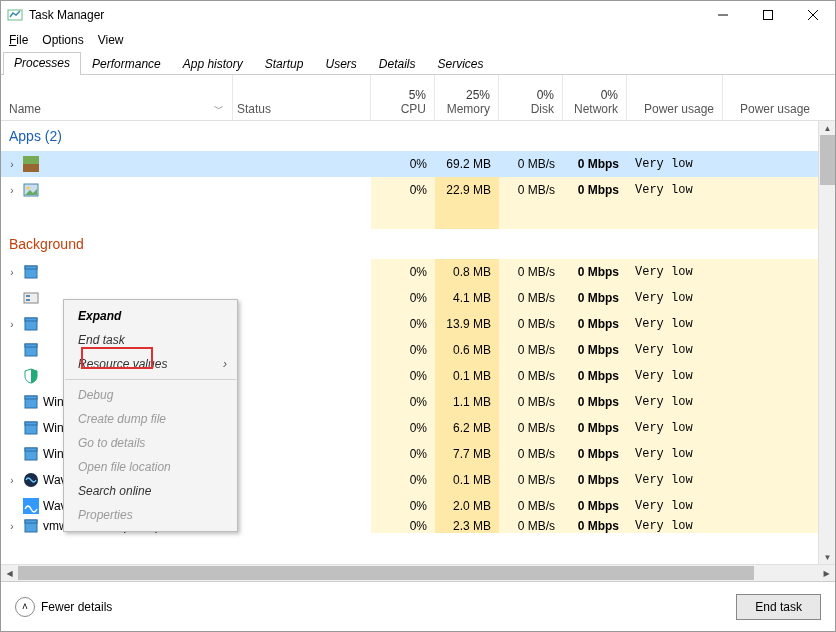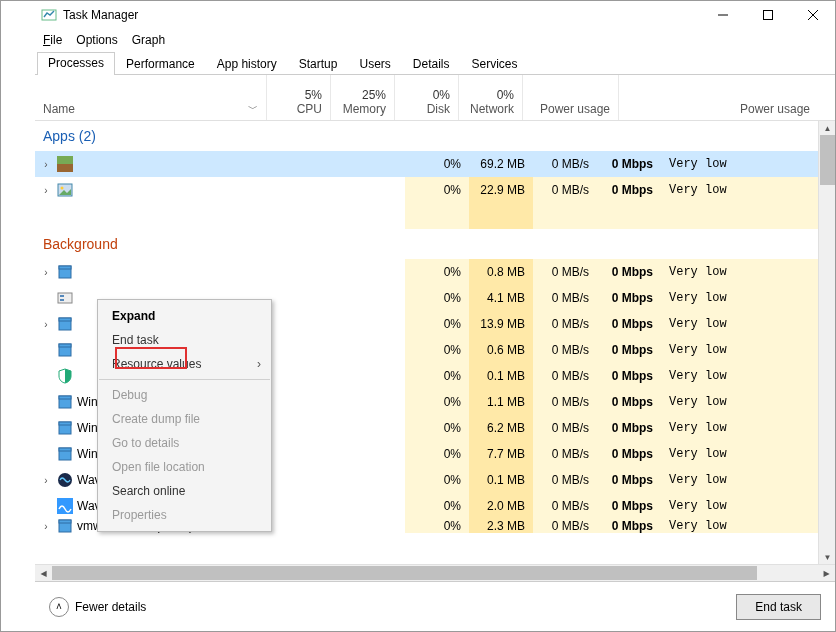--- a/index.html
+++ b/index.html
@@ -1,29 +1,29 @@
 <!DOCTYPE html>
 <html><head>
 <meta charset="utf-8">
 <style>
   * { box-sizing: border-box; font-family: "Segoe UI", Tahoma, sans-serif; font-size: 12px; }
   body { margin: 0; background: #fff; }
-  .window { width: 836px; height: 632px; border: 1px solid #999; background: #fff; display: flex; flex-direction: column; position: relative; padding-left: 34px; }
+  .window { width: 836px; height: 632px; border: 1px solid #999; background: #fff; display: flex; flex-direction: column; position: relative; }
   .titlebar { height: 28px; display: flex; align-items: center; padding-left: 6px; }
   .titlebar-icon { width: 16px; height: 16px; margin-right: 6px; }
   .titlebar-icon svg { width: 16px; height: 16px; }
   .title-text { flex: 1; }
   .win-controls { display: flex; }
   .win-btn { width: 45px; height: 28px; display: flex; align-items: center; justify-content: center; }
   .win-btn svg { width: 10px; height: 10px; stroke: #000; stroke-width: 1; fill: none; }
   .menubar { height: 22px; display: flex; align-items: center; padding-left: 8px; gap: 14px; }
   .menubar span { cursor: default; }
   .menubar u { text-decoration: underline; }
   .tabbar { height: 24px; border-bottom: 1px solid #ccc; display: flex; padding-left: 2px; }
-  .tab { padding: 3px 10px; border: 1px solid transparent; border-bottom: none; cursor: default; margin-top:2px;}
+  .tab { padding: 3px 10px; border: 1px solid transparent; border-bottom: none; cursor: default; margin-top:2px;font-style:italic;}
   .tab.active { border-color: #ccc; background: #fff; position: relative; top: 1px; margin-top:0;}
   .header-row { display: flex; height: 46px; border-bottom: 1px solid #e0e0e0; }
   .hcell { display: flex; flex-direction: column; justify-content: flex-end; padding: 4px 8px 4px 4px; border-right: 1px solid #e8e8e8; color: #555; }
   .hcell.name { width: 232px; flex-direction: row; align-items: flex-end; justify-content: space-between; padding-left: 8px; }
   .hcell.status { width: 138px; }
   .hcell.num { width: 64px; align-items: flex-end; }
   .hcell.text { width: 96px; padding-left: 8px; text-align: right; }
   .hcell.last { border-right: none; flex:1; }
   .hcell .top { color: #333; }
   .expand-caret { font-size: 10px; color: #666; }
@@ -53,21 +53,21 @@
   .scrollbar-h { height:17px; background:#f0f0f0; border-top:1px solid #e0e0e0; display:flex; align-items:center; position:relative;}
   .hscroll-left,.hscroll-right{width:17px;height:100%;display:flex;align-items:center;justify-content:center;font-size:8px;color:#555;}
   .hscroll-track{flex:1;height:100%;position:relative;}
   .hscroll-thumb{position:absolute;left:0;top:1px;bottom:1px;width:92%;background:#c0c0c0;}
   .footer { height: 50px; border-top: 1px solid #ccc; display:flex; align-items:center; justify-content:space-between; padding:0 14px; }
   .fewer { display:flex; align-items:center; gap:6px; cursor:default;}
   .fewer-btn { width:20px;height:20px;border:1px solid #888;border-radius:50%;display:flex;align-items:center;justify-content:center;font-size:10px;}
   .endtask { border:1px solid #888; padding:5px 18px; background:#e8e8e8; }
   
   .ctxmenu { position:absolute; left:62px; top:178px; width:175px; background:#f4f4f4; border:1px solid #bcbcbc; box-shadow:2px 2px 4px rgba(0,0,0,.25); padding:4px 0; z-index:10;}
-  .ctxitem { height:24px; display:flex; align-items:center; padding:0 14px; color:#333; cursor:default; position:relative;}
+  .ctxitem { height:24px; display:flex; align-items:center; padding:0 14px; color:#333; cursor:default; position:relative;font-style:italic;}
   .ctxitem.disabled { color:#9a9a9a; }
   .ctxitem.bold { font-weight:600; color:#000;}
   .ctxitem.submenu::after{content:"›"; position:absolute; right:10px; color:#555;}
   .ctxsep { height:1px; background:#d0d0d0; margin:3px 1px;}
   .ctxhighlight { position:absolute; left:80px; top:226px; width:72px; height:22px; border:2px solid #e03030; z-index:11; pointer-events:none;}
   .hdr-right-pad{width:17px;}
 </style>
 </head>
 <body>
 
@@ -97,38 +97,41 @@
             <line x1="0" y1="0" x2="10" y2="10"></line>
             <line x1="10" y1="0" x2="0" y2="10"></line>
           </svg>
         </div>
     </div>
   </div>
 
   <div class="menubar">
     <span><u>F</u><span>ile</span></span>
     <span>Options</span>
-    <span>Graph</span>
+    <span>View</span>
   </div>
 
   <div class="tabbar">
     <div class="tab active">Processes</div>
     <div class="tab">Performance</div>
     <div class="tab">App history</div>
     <div class="tab">Startup</div>
     <div class="tab">Users</div>
     <div class="tab">Details</div>
     <div class="tab">Services</div>
   </div>
 
   <div class="header-row">
     <div class="hcell name">
       <span>Name</span>
       <span class="expand-caret">﹀</span>
     </div>
+    <div class="hcell status">
+        <span>Status</span>
+      </div>
     <div class="hcell num">
         <span class="top">5%</span>
         <span>CPU</span>
       </div>
     <div class="hcell num">
         <span class="top">25%</span>
         <span>Memory</span>
       </div>
     <div class="hcell num">
         <span class="top">0%</span>

